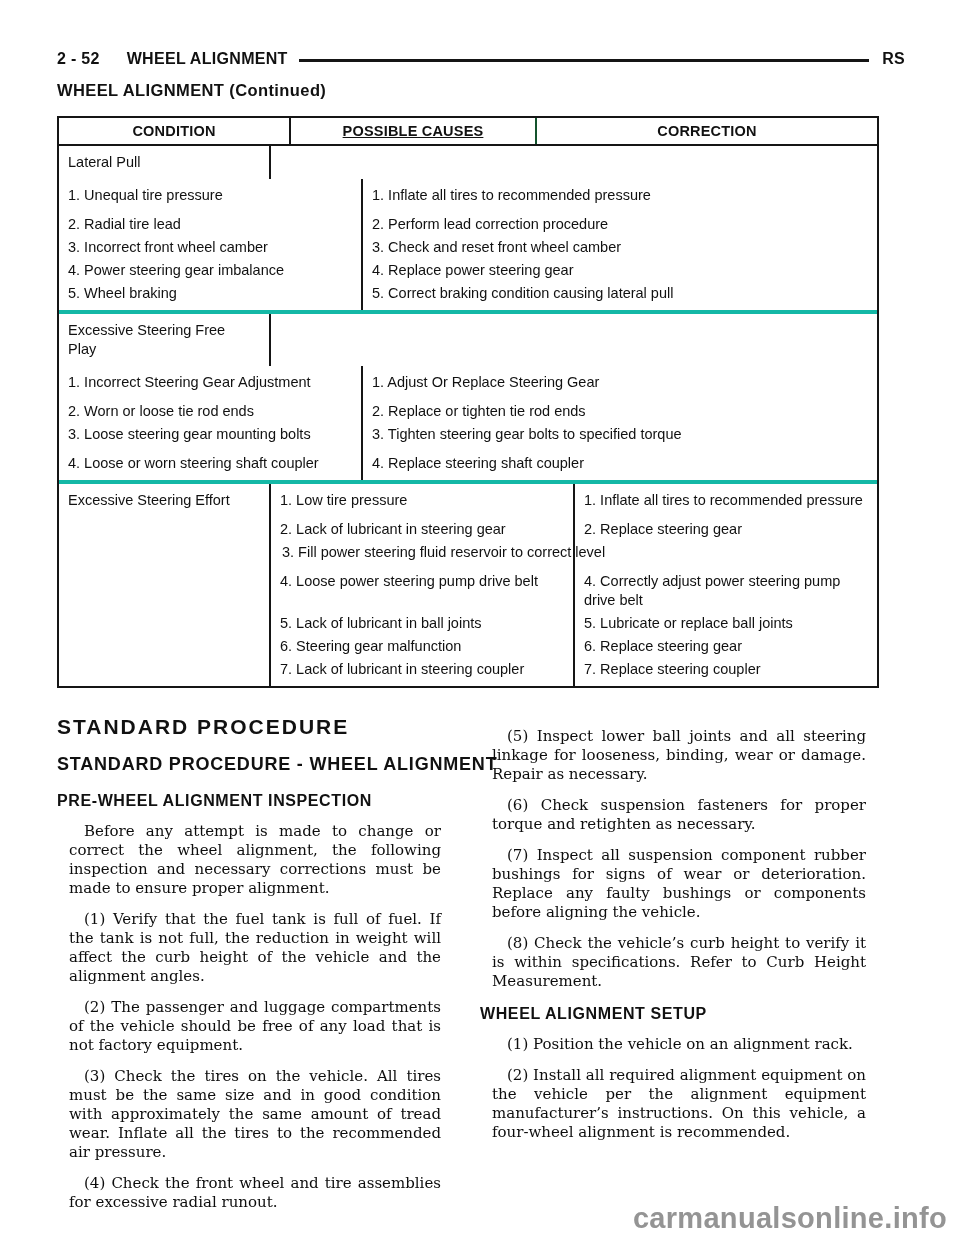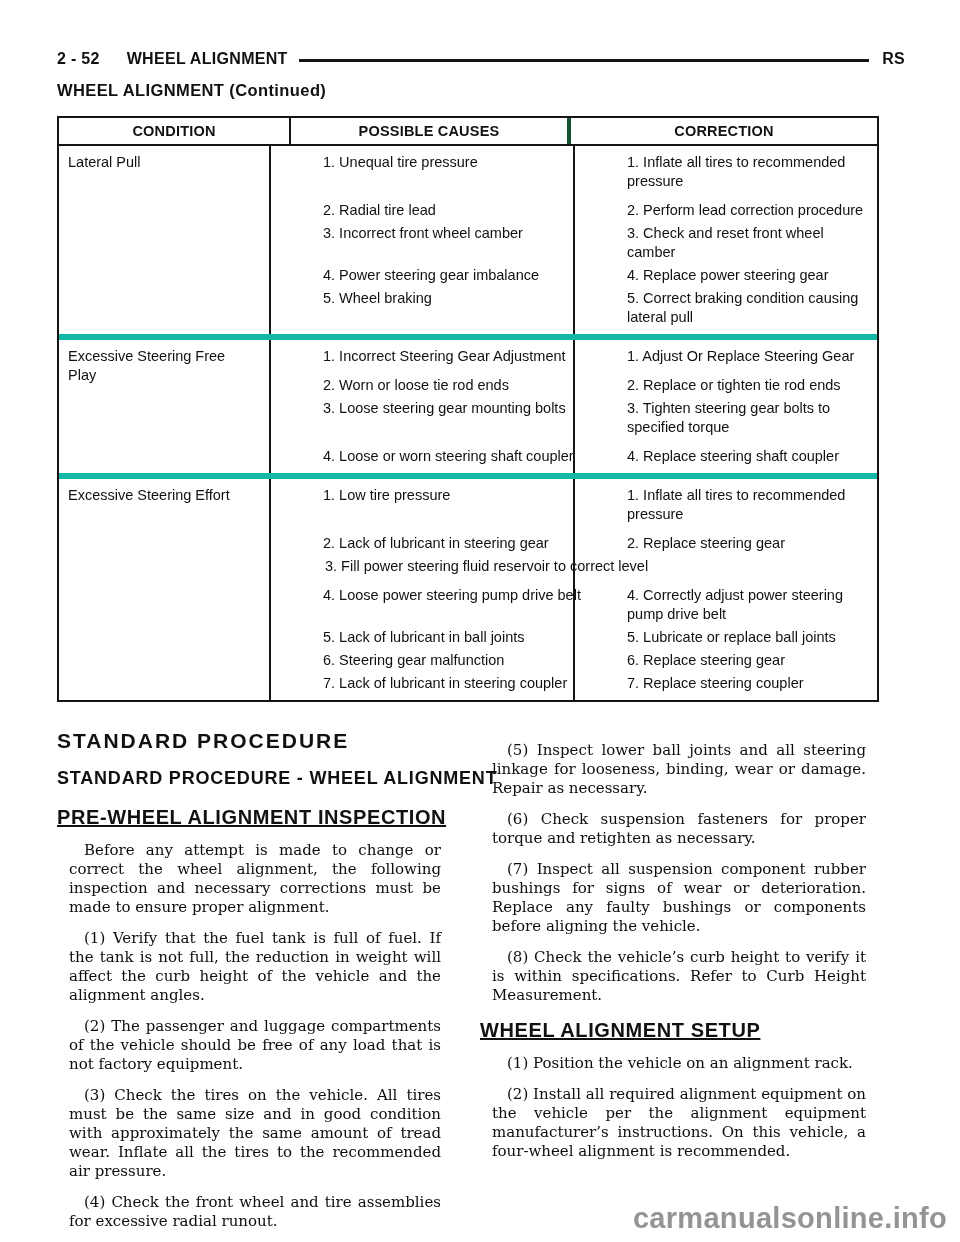--- a/index.html
+++ b/index.html
@@ -36,56 +36,55 @@
     width: 822px; box-sizing: border-box;
     border: 2px solid #151515;
     font-size: 14.5px; line-height: 19px;
   }
   .t-headrow { display: flex; border-bottom: 2px solid #151515; }
   .t-headrow > div {
     font-weight: bold; text-align: center; padding: 4px 2px 3px;
     box-sizing: border-box; letter-spacing: 0.2px;
   }
   .hc1 { width: 232px; border-right: 2px solid #151515; }
-  .hc2 { width: 280px; border-right: 4px solid #14532d; }
+  .hc2 { width: 246px; border-right: 2px solid #14532d; text-decoration: underline; }
   .hc3 { flex: 1; }
   .t-row { display: flex; }
-  .t-row:not(:last-child) { border-bottom: 6px solid #14b8a6; }
+  .t-row:not(:last-child) { border-bottom: 4px solid #14b8a6; flex-direction: column; }
   .cond {
     width: 212px; box-sizing: border-box;
     border-right: 2px solid #151515;
     padding: 7px 18px 7px 9px;
   }
   .pairs { flex: 1; position: relative; padding: 7px 0; }
   .pairs::before {
     content: ""; position: absolute; top: 0; bottom: 0; left: 302px;
     width: 2px; background: #151515;
   }
-  .pair { display: flex; margin-bottom: 4px; padding-left: 43px; }
+  .pair { display: flex; margin-bottom: 4px; }
   .pair:last-child { margin-bottom: 0; }
   .pair.gap { margin-top: 10px; }
   .cause { width: 302px; box-sizing: border-box; padding: 0 12px 0 9px; }
   .corr  { flex: 1; box-sizing: border-box; padding: 0 8px 0 11px; }
 
   
   .columns { display: flex; margin-top: 27px; }
   .colL { width: 396px; margin-right: 27px; }
   .colR { width: 398px; }
   .h-main {
     font-size: 21px; font-weight: bold; letter-spacing: 2px;
     margin: 0 0 15px;
   }
   .h-sub {
     font-size: 18px; font-weight: bold; letter-spacing: 0.8px;
     margin: 0 0 17px; white-space: nowrap;
   }
   .h-minor {
-    font-size: 20px; font-weight: bold; letter-spacing: 0.6px;
+    font-size: 16px; font-weight: bold; letter-spacing: 0.6px;
     margin: 16px 0 5px;
-    text-decoration: underline;
   }
   .h-minor.setup-head { margin-top: 14px; }
   .para {
     font-family: "DejaVu Serif", serif;
     font-size: 15px; line-height: 19px;
     text-align: justify; text-indent: 15px;
     margin: 12px; color: #0d0d0d;
   }
 
   

